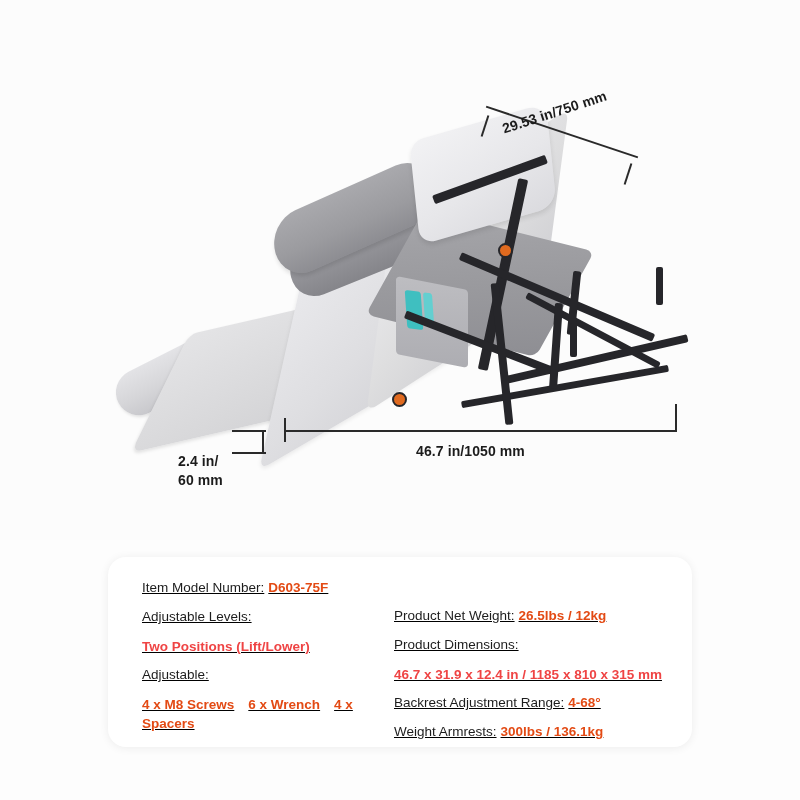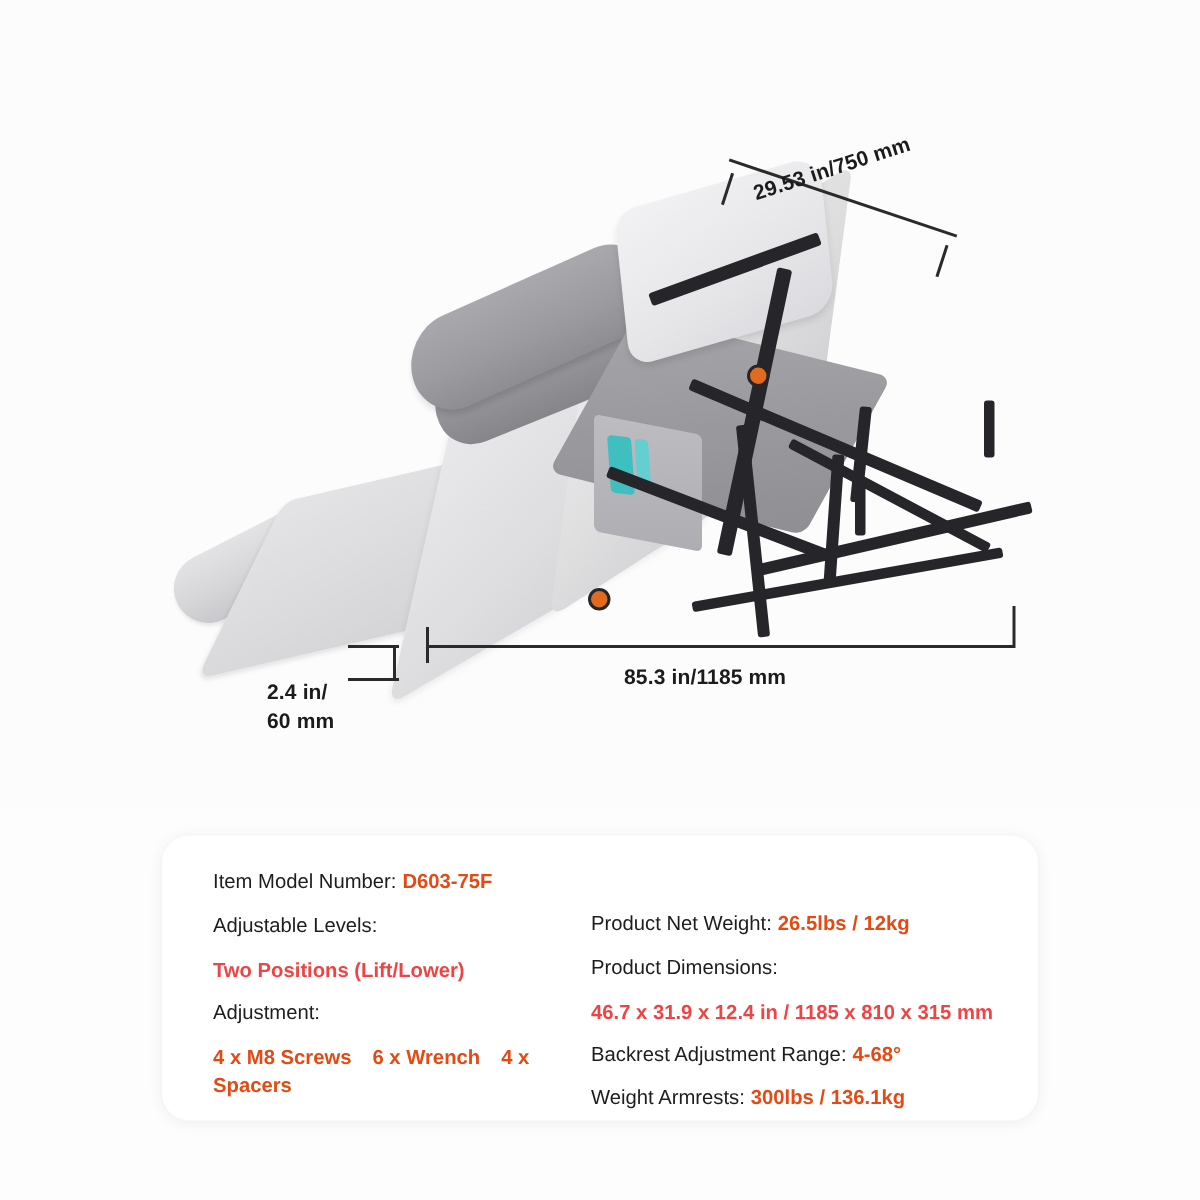--- a/index.html
+++ b/index.html
@@ -216,20 +216,21 @@
     height: 190px;
     background: #ffffff;
     border-radius: 18px;
     box-shadow: 0 1px 10px rgba(0,0,0,0.07);
   }
   .spec-cols {
     display: flex;
     padding: 22px 0 0 0;
     height: 100%;
     box-sizing: border-box;
+    text-decoration: underline;
   }
   .col {
     box-sizing: border-box;
   }
   .col-left { width: 278px; padding-left: 34px; }
   .col-right { width: 306px; padding-left: 8px; margin-top: 28px; }
   .row {
     margin-bottom: 11px;
     font-size: 13.5px;
     line-height: 18px;
@@ -296,42 +297,42 @@
     </div>
 
     <div class="dim-line line-top"></div>
     <div class="tick tick-t1"></div>
     <div class="tick tick-t2"></div>
     <div class="dim-label dim-top">29.53 in/750 mm</div>
 
     <div class="dim-line line-bottom"></div>
     <div class="tick tick-b1"></div>
     <div class="tick tick-b2"></div>
-    <div class="dim-label dim-bottom">85.3 in/1185 mm</div>
+    <div class="dim-label dim-bottom">46.7 in/1050 mm</div>
 
     <div class="dim-line line-left"></div>
     <div class="dim-line line-left2"></div>
     <div class="tick tick-l1"></div>
     <div class="dim-label dim-left">2.4 in/
 60 mm</div>
   </div>
 
   <div class="spec-card">
     <div class="spec-cols">
 
       <div class="col col-left">
         <div class="row">
           <span class="label inline-label">Item Model Number:</span><span class="value">D603-75F</span>
         </div>
         <div class="row">
           <span class="label">Adjustable Levels:</span>
         </div>
         <div class="value-line">Two Positions (Lift/Lower)</div>
         <div class="row">
-          <span class="label">Adjustment:</span>
+          <span class="label">Adjustable:</span>
         </div>
         <div class="acc-line">
           <span>4 x M8 Screws</span><span>6 x Wrench</span><span>4 x Spacers</span>
         </div>
       </div>
 
       <div class="col col-right">
         <div class="row">
           <span class="label inline-label">Product Net Weight:</span><span class="value">26.5lbs / 12kg</span>
         </div>

